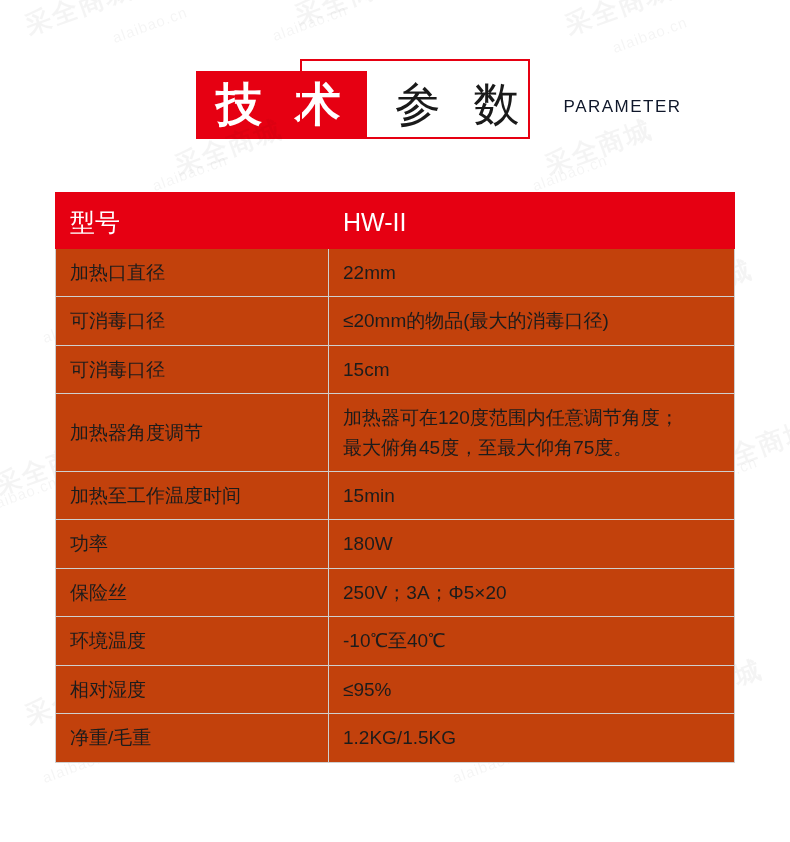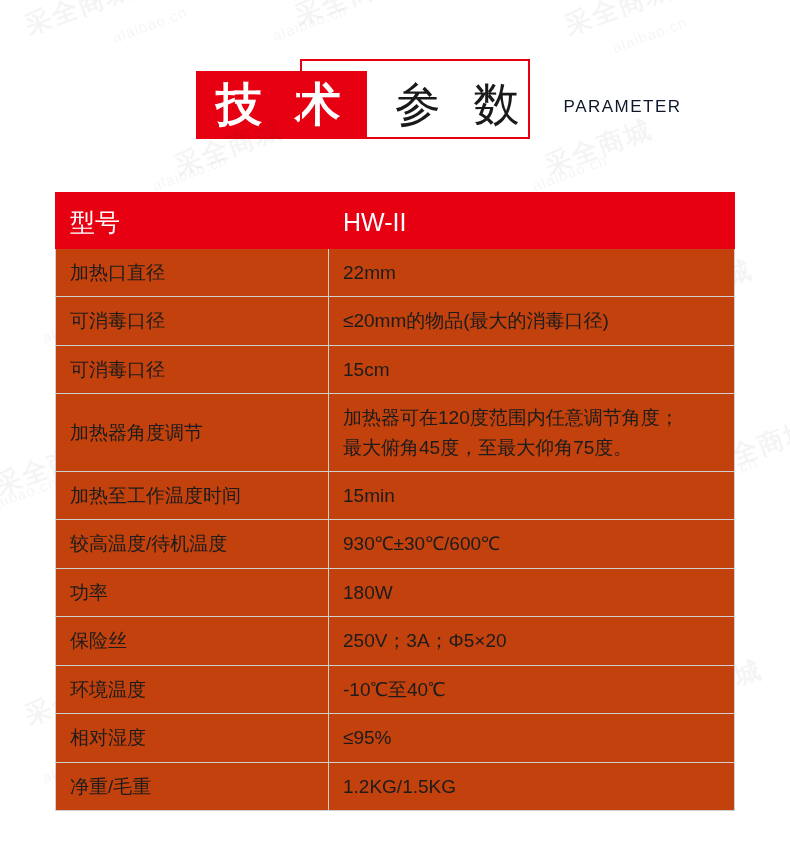--- a/index.html
+++ b/index.html
@@ -182,24 +182,20 @@
       <tr>
         <td class="label">加热器角度调节</td>
         <td class="multiline">加热器可在120度范围内任意调节角度；
 最大俯角45度，至最大仰角75度。</td>
       </tr>
       <tr>
         <td class="label">加热至工作温度时间</td>
         <td>15min</td>
       </tr>
       <tr>
-        <td class="label">较高温度/待机温度</td>
-        <td>930℃±30℃/600℃</td>
-      </tr>
-      <tr>
         <td class="label">功率</td>
         <td>180W</td>
       </tr>
       <tr>
         <td class="label">保险丝</td>
         <td>250V；3A；Φ5×20</td>
       </tr>
       <tr>
         <td class="label">环境温度</td>
         <td>-10℃至40℃</td>

